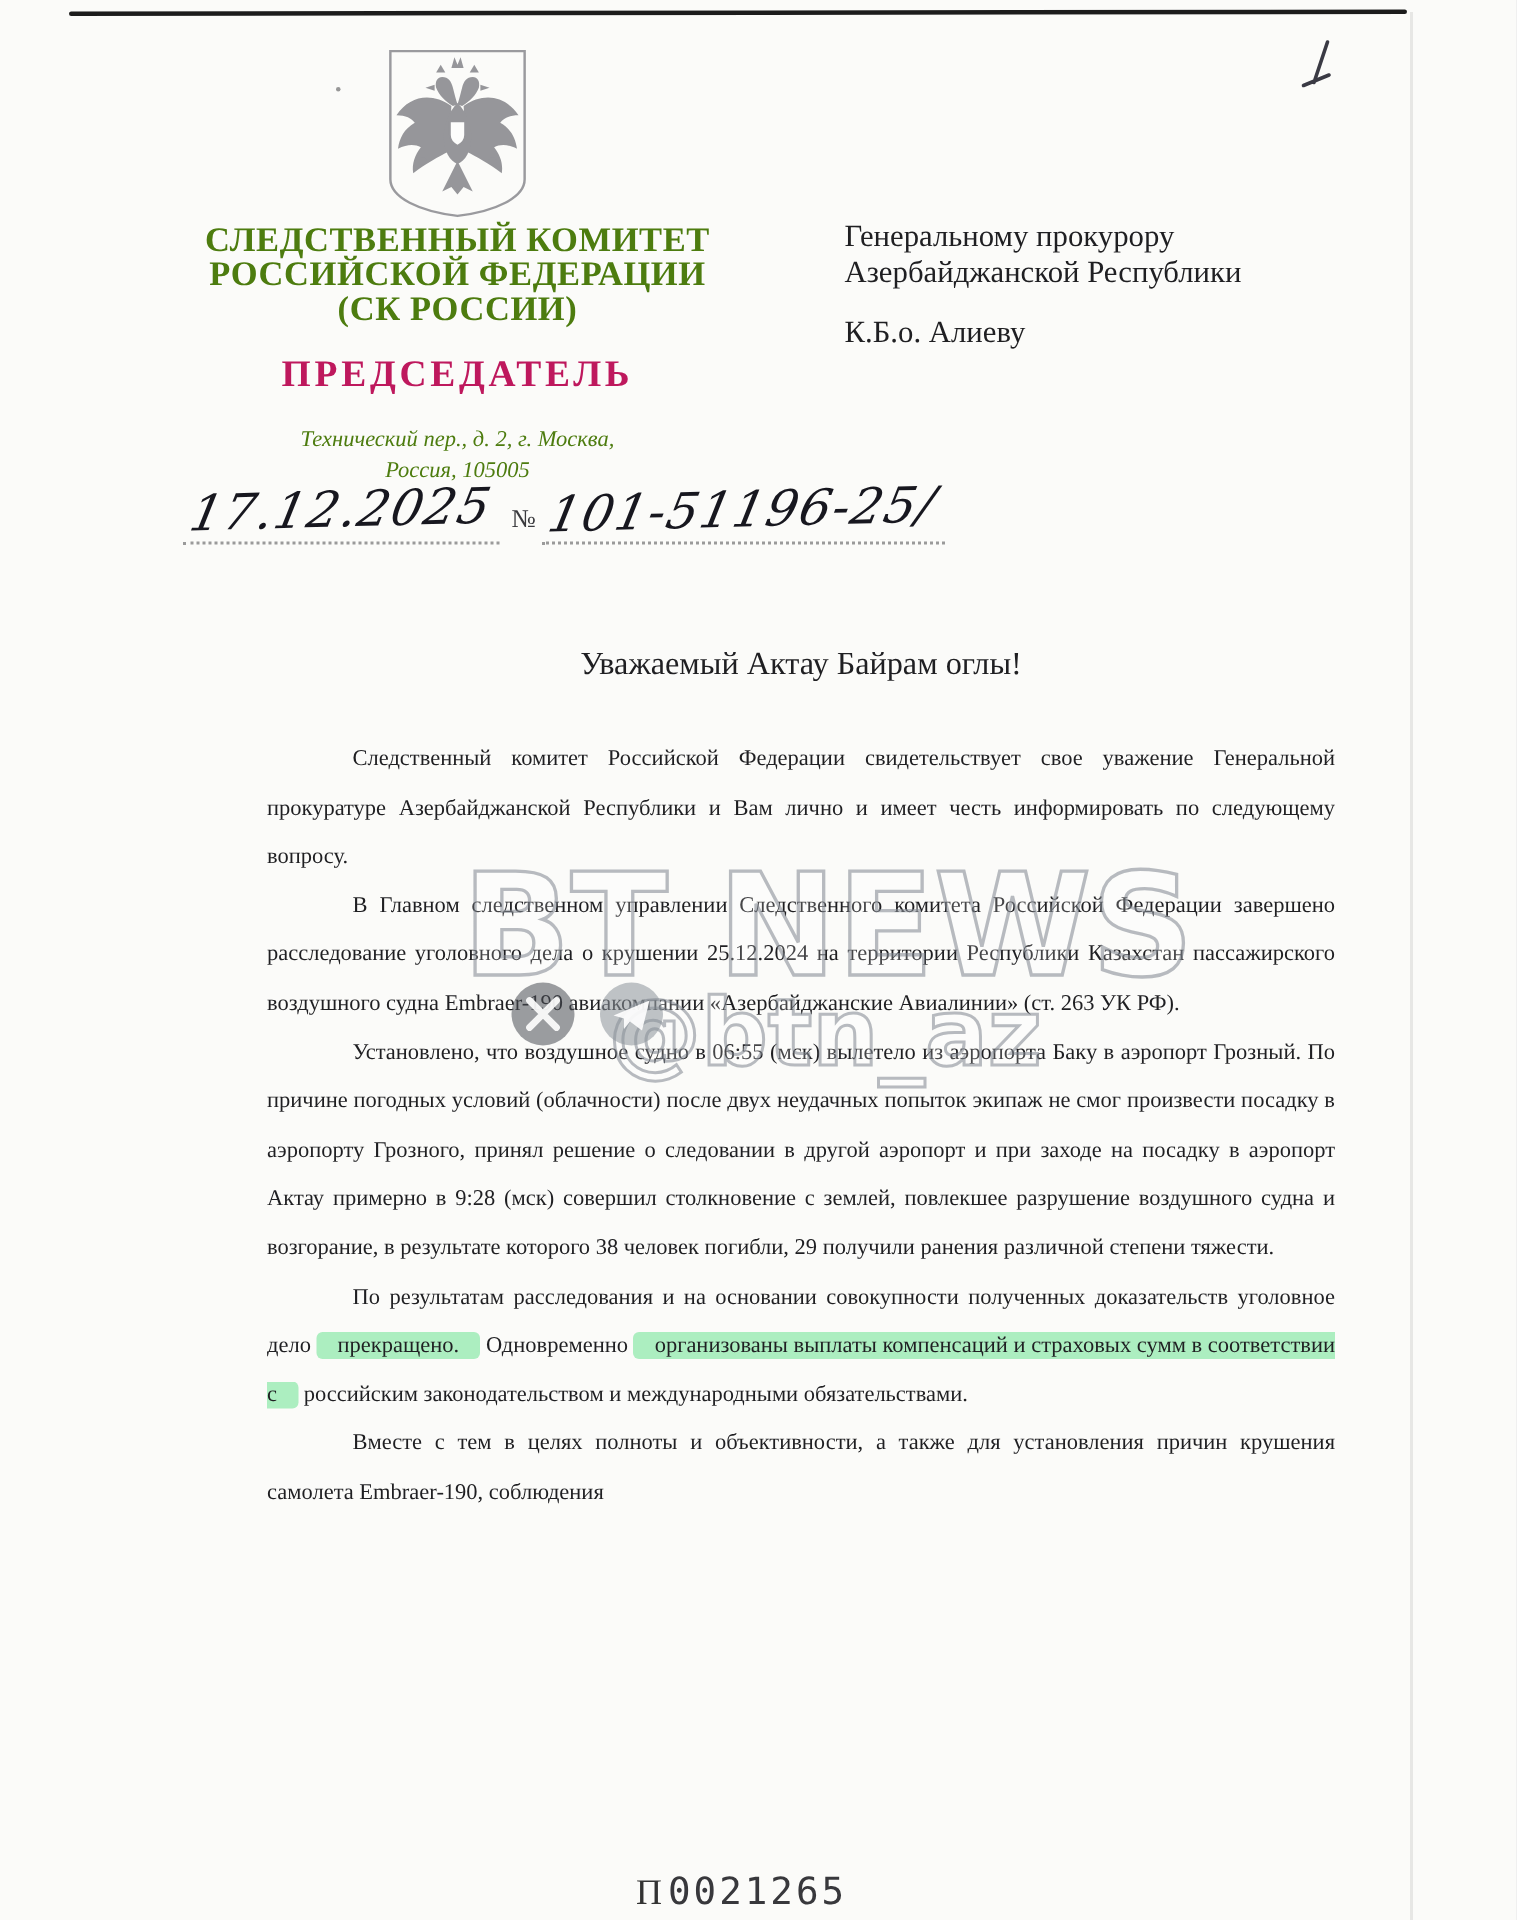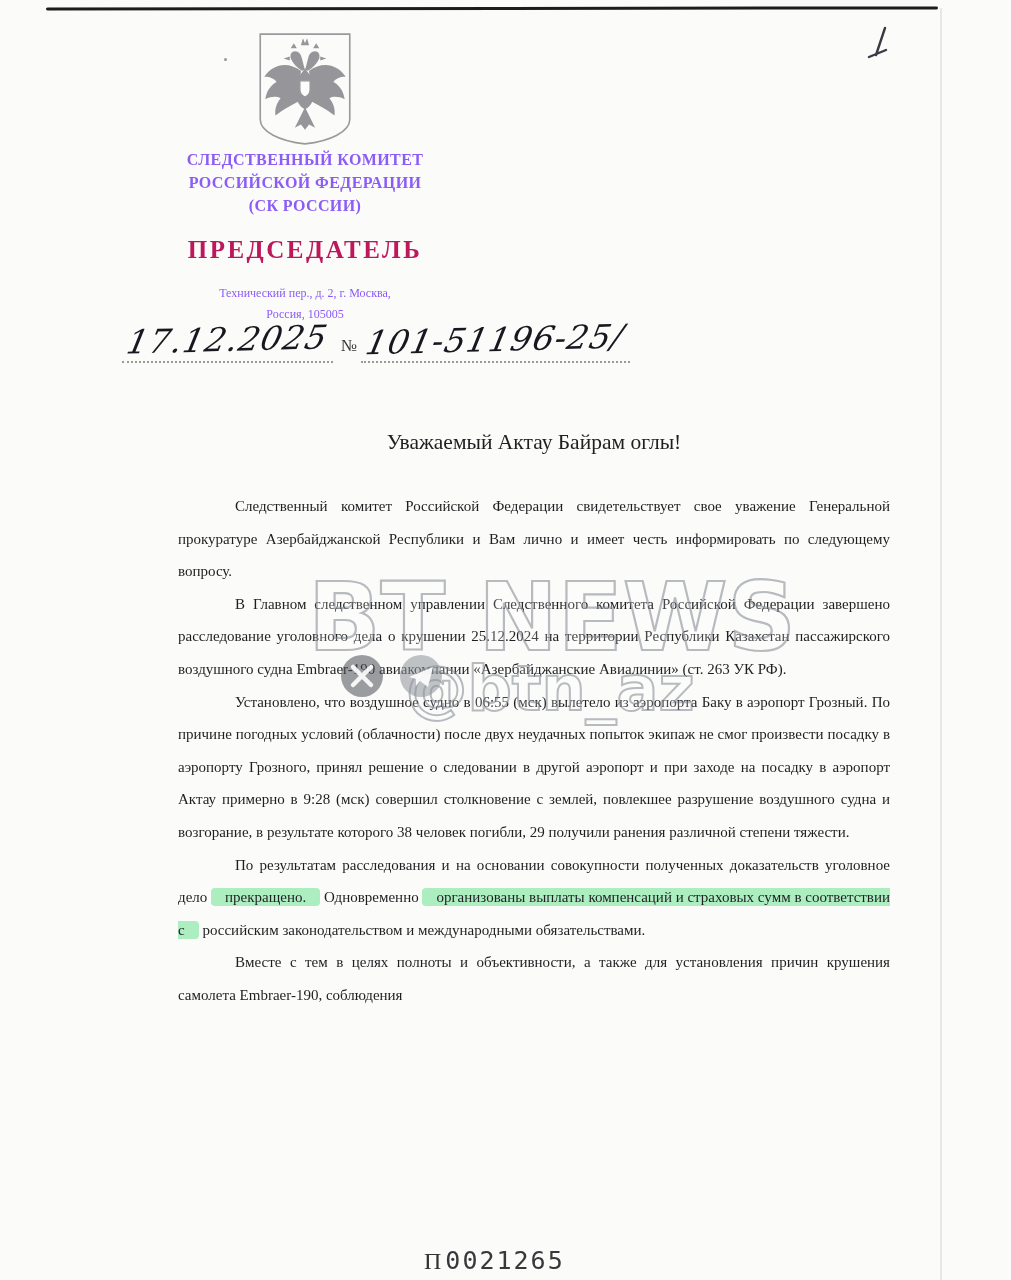--- a/index.html
+++ b/index.html
@@ -17,23 +17,23 @@
   .scan-speck{position:absolute;left:224px;top:58px;width:3px;height:3px;background:#555;border-radius:50%;opacity:.6;}
 
   
   .page-number{position:absolute;left:866px;top:24px;}
 
   
   .emblem{position:absolute;left:256px;top:30px;width:98px;height:118px;}
 
   
   .letterhead{position:absolute;left:98px;top:148px;width:414px;text-align:center;}
-  .org-line{font-weight:bold;font-size:16px;line-height:23px;letter-spacing:.4px;color:#8b5cf6;}
+  .org-line{font-weight:bold;font-size:23px;line-height:23px;letter-spacing:.4px;color:#4d7c0f;}
   .chairman{font-weight:bold;font-size:25px;letter-spacing:2.5px;margin-top:19px;color:#be185d;}
-  .address{margin-top:19px;font-size:12px;line-height:21px;color:#8b5cf6;}
+  .address{margin-top:19px;font-size:15px;line-height:21px;color:#4d7c0f;font-style:italic;}
 
   
   .refline{position:absolute;left:122px;top:320px;width:460px;white-space:nowrap;}
   .hw-wrap{display:inline-block;border-bottom:2px dotted #9a9a9a;padding:0 6px 2px 6px;}
   .hw{display:inline-block;font-family:"DejaVu Serif", serif;font-style:italic;
       transform:skewX(-13deg) rotate(-1.5deg);color:#17171f;font-size:33px;letter-spacing:1px;}
   .no-sign{display:inline-block;font-size:17px;color:#3a3a3e;margin:0 4px 6px 8px;vertical-align:baseline;}
 
   
   .recipient{position:absolute;left:563px;top:147px;width:330px;}
@@ -98,20 +98,25 @@
     <div class="address">
       <div>Технический пер., д. 2, г. Москва,</div>
       <div>Россия, 105005</div>
     </div>
   </div>
 
   <div class="refline">
     <span class="hw-wrap"><span class="hw">17.12.2025</span></span><span class="no-sign">№</span><span class="hw-wrap"><span class="hw">101-51196-25/</span></span>
   </div>
 
+  <div class="recipient">
+    <div class="recipient-line">Генеральному прокурору</div>
+    <div class="recipient-line">Азербайджанской Республики</div>
+    <div class="recipient-name">К.Б.о. Алиеву</div>
+  </div>
 
   <div class="salutation">Уважаемый Актау Байрам оглы!</div>
 
   <div class="letter-body">
       <p class="para"><span>Следственный комитет Российской Федерации свидетельствует свое уважение Генеральной прокуратуре Азербайджанской Республики и Вам лично и имеет честь информировать по следующему вопросу.</span></p>
       <p class="para"><span>В Главном следственном управлении Следственного комитета Российской Федерации завершено расследование уголовного дела о крушении 25.12.2024 на территории Республики Казахстан пассажирского воздушного судна Embraer-190 авиакомпании «Азербайджанские Авиалинии» (ст. 263 УК РФ).</span></p>
       <p class="para"><span>Установлено, что воздушное судно в 06:55 (мск) вылетело из аэропорта Баку в аэропорт Грозный. По причине погодных условий (облачности) после двух неудачных попыток экипаж не смог произвести посадку в аэропорту Грозного, принял решение о следовании в другой аэропорт и при заходе на посадку в аэропорт Актау примерно в 9:28 (мск) совершил столкновение с землей, повлекшее разрушение воздушного судна и возгорание, в результате которого 38 человек погибли, 29 получили ранения различной степени тяжести.</span></p>
       <p class="para"><span>По результатам расследования и на основании совокупности полученных доказательств уголовное дело </span><span class="hl" style="background: rgb(172, 238, 192);">прекращено.</span><span> Одновременно </span><span class="hl" style="background: rgb(172, 238, 192);">организованы выплаты компенсаций и страховых сумм в соответствии с</span><span> российским законодательством и международными обязательствами.</span></p>
       <p class="para"><span>Вместе с тем в целях полноты и объективности, а также для установления причин крушения самолета Embraer-190, соблюдения</span></p>
     </div>

